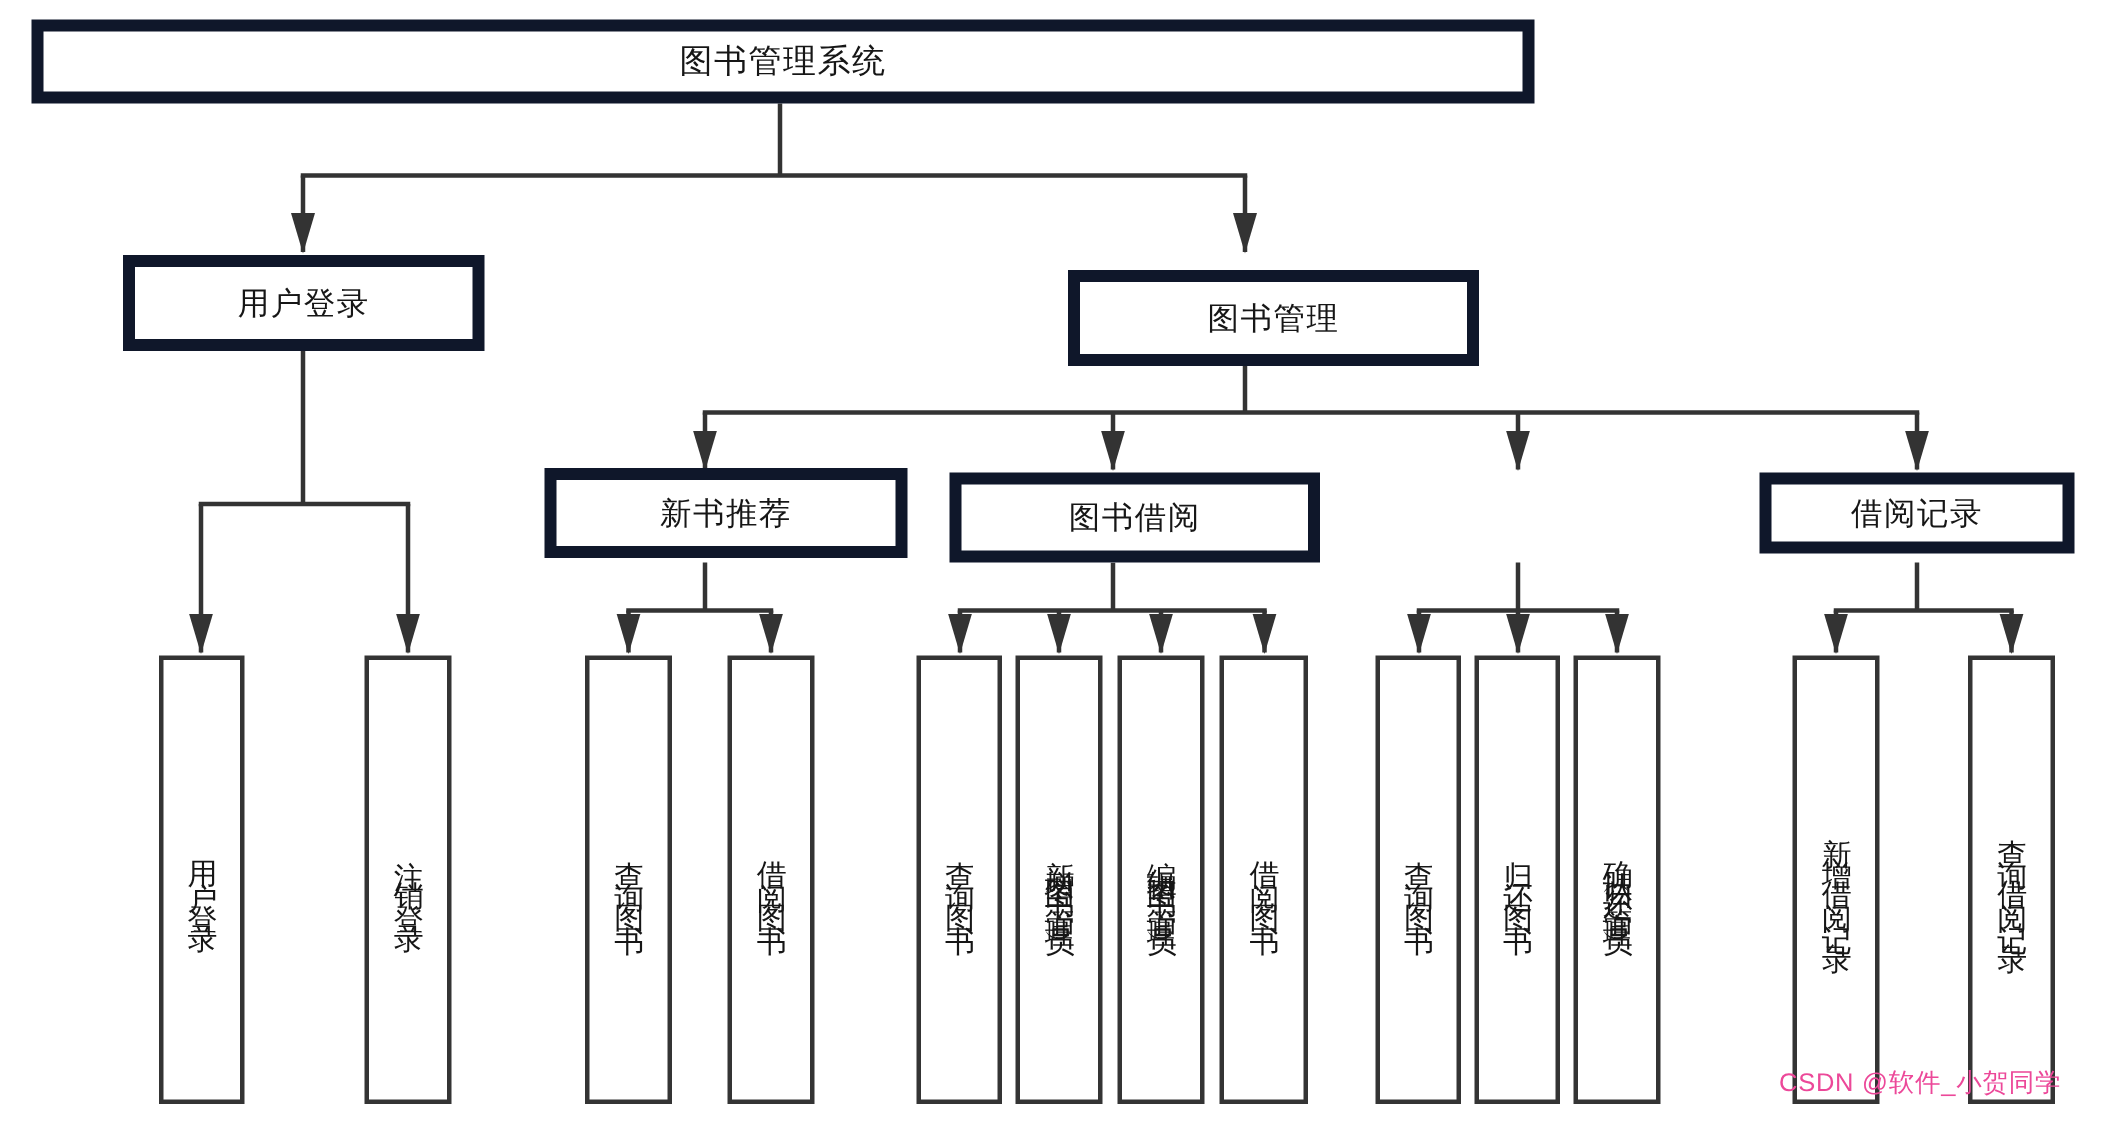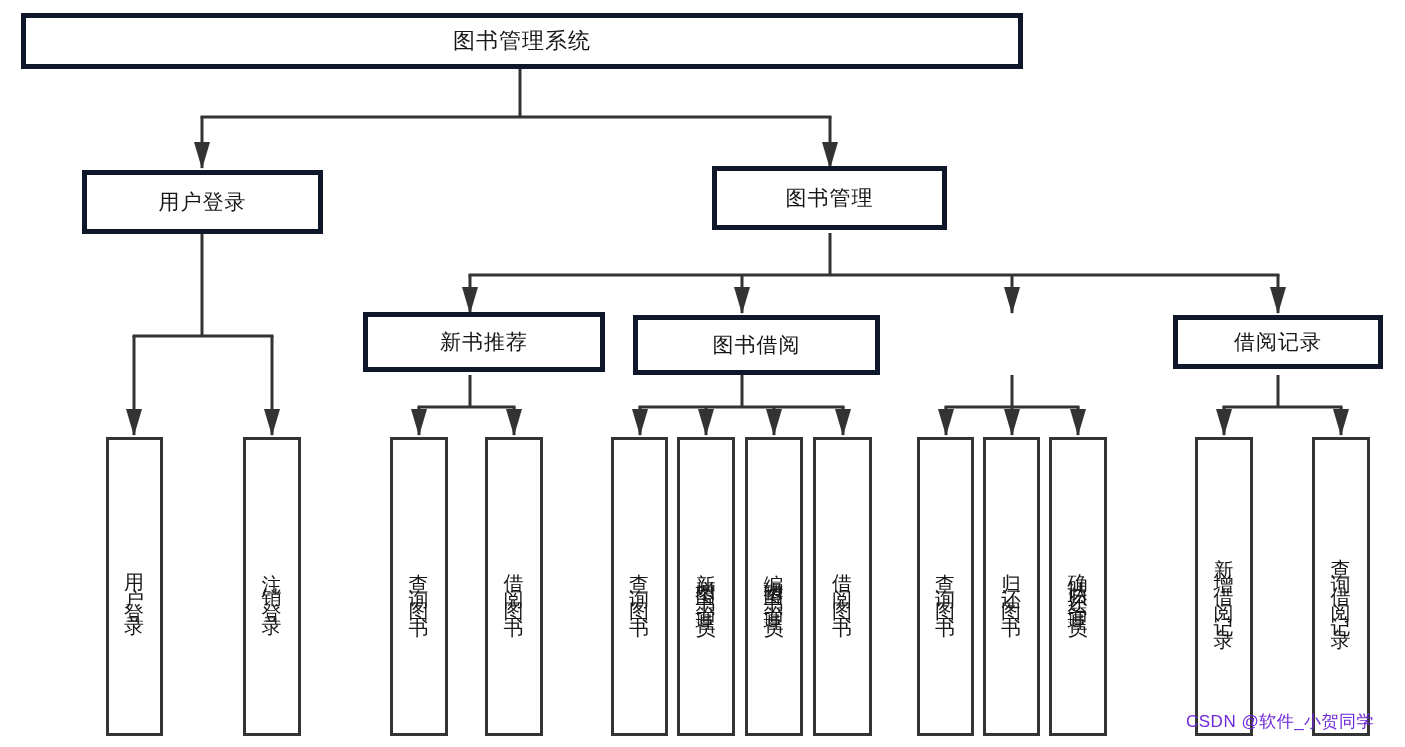--- a/index.html
+++ b/index.html
@@ -7,21 +7,21 @@
     position:relative;
     width:1405px;height:747px;
     background:#ffffff;
     font-family:"Liberation Sans","DejaVu Sans",sans-serif;
     overflow:hidden;
   }
   .wires{position:absolute;left:0;top:0;pointer-events:none;}
   .node{
     position:absolute;
     box-sizing:border-box;
-    border:5px solid #0f172a;
+    border:8px solid #0f172a;
     background:#ffffff;
     display:flex;align-items:center;justify-content:center;
     font-size:21px;color:#161616;
     letter-spacing:1px;
     z-index:2;
   }
   .node.title{font-size:22px;}
   .leaf{
     position:absolute;
     box-sizing:border-box;
@@ -36,21 +36,21 @@
     font-size:20px;color:#161616;
     white-space:nowrap;
     line-height:1;
   }
   .leaf.ls span{letter-spacing:0.72em;}
   .leaf.ll span{letter-spacing:0.32em;}
   .watermark{
     position:absolute;
     left:1186px;top:710px;
     font-size:17px;
-    color:#6d28d9;
+    color:#ec4899;
     white-space:nowrap;
     z-index:3;
     letter-spacing:0.5px;
   }
 </style>
 </head>
 <body>
 
 <div class="canvas">
 
@@ -100,21 +100,21 @@
       <line x1="1278" y1="375" x2="1278" y2="407"></line>
       <line x1="1222.5" y1="407" x2="1342.5" y2="407"></line>
       <line x1="1224" y1="407" x2="1224" y2="435" marker-end="url(#ah)"></line>
       <line x1="1341" y1="407" x2="1341" y2="435" marker-end="url(#ah)"></line>
     </g>
   </svg>
 
   <div class="node title" style="left:21px;top:13px;width:1002px;height:56px">图书管理系统</div>
 
   <div class="node" style="left:82px;top:170px;width:241px;height:64px">用户登录</div>
-  <div class="node" style="left:712px;top:166px;width:235px;height:64px">图书管理</div>
+  <div class="node" style="left:712px;top:180px;width:274px;height:64px">图书管理</div>
 
   <div class="node" style="left:363px;top:312px;width:242px;height:60px">新书推荐</div>
   <div class="node" style="left:633px;top:315px;width:247px;height:60px">图书借阅</div>
   <div class="node" style="left:1173px;top:315px;width:210px;height:54px">借阅记录</div>
 
   <div class="leaf ls" style="left:106px;top:437px;width:57px;height:299px">
     <span>用户登录</span>
   </div>
   <div class="leaf ls" style="left:243px;top:437px;width:58px;height:299px">
     <span>注销登录</span>

